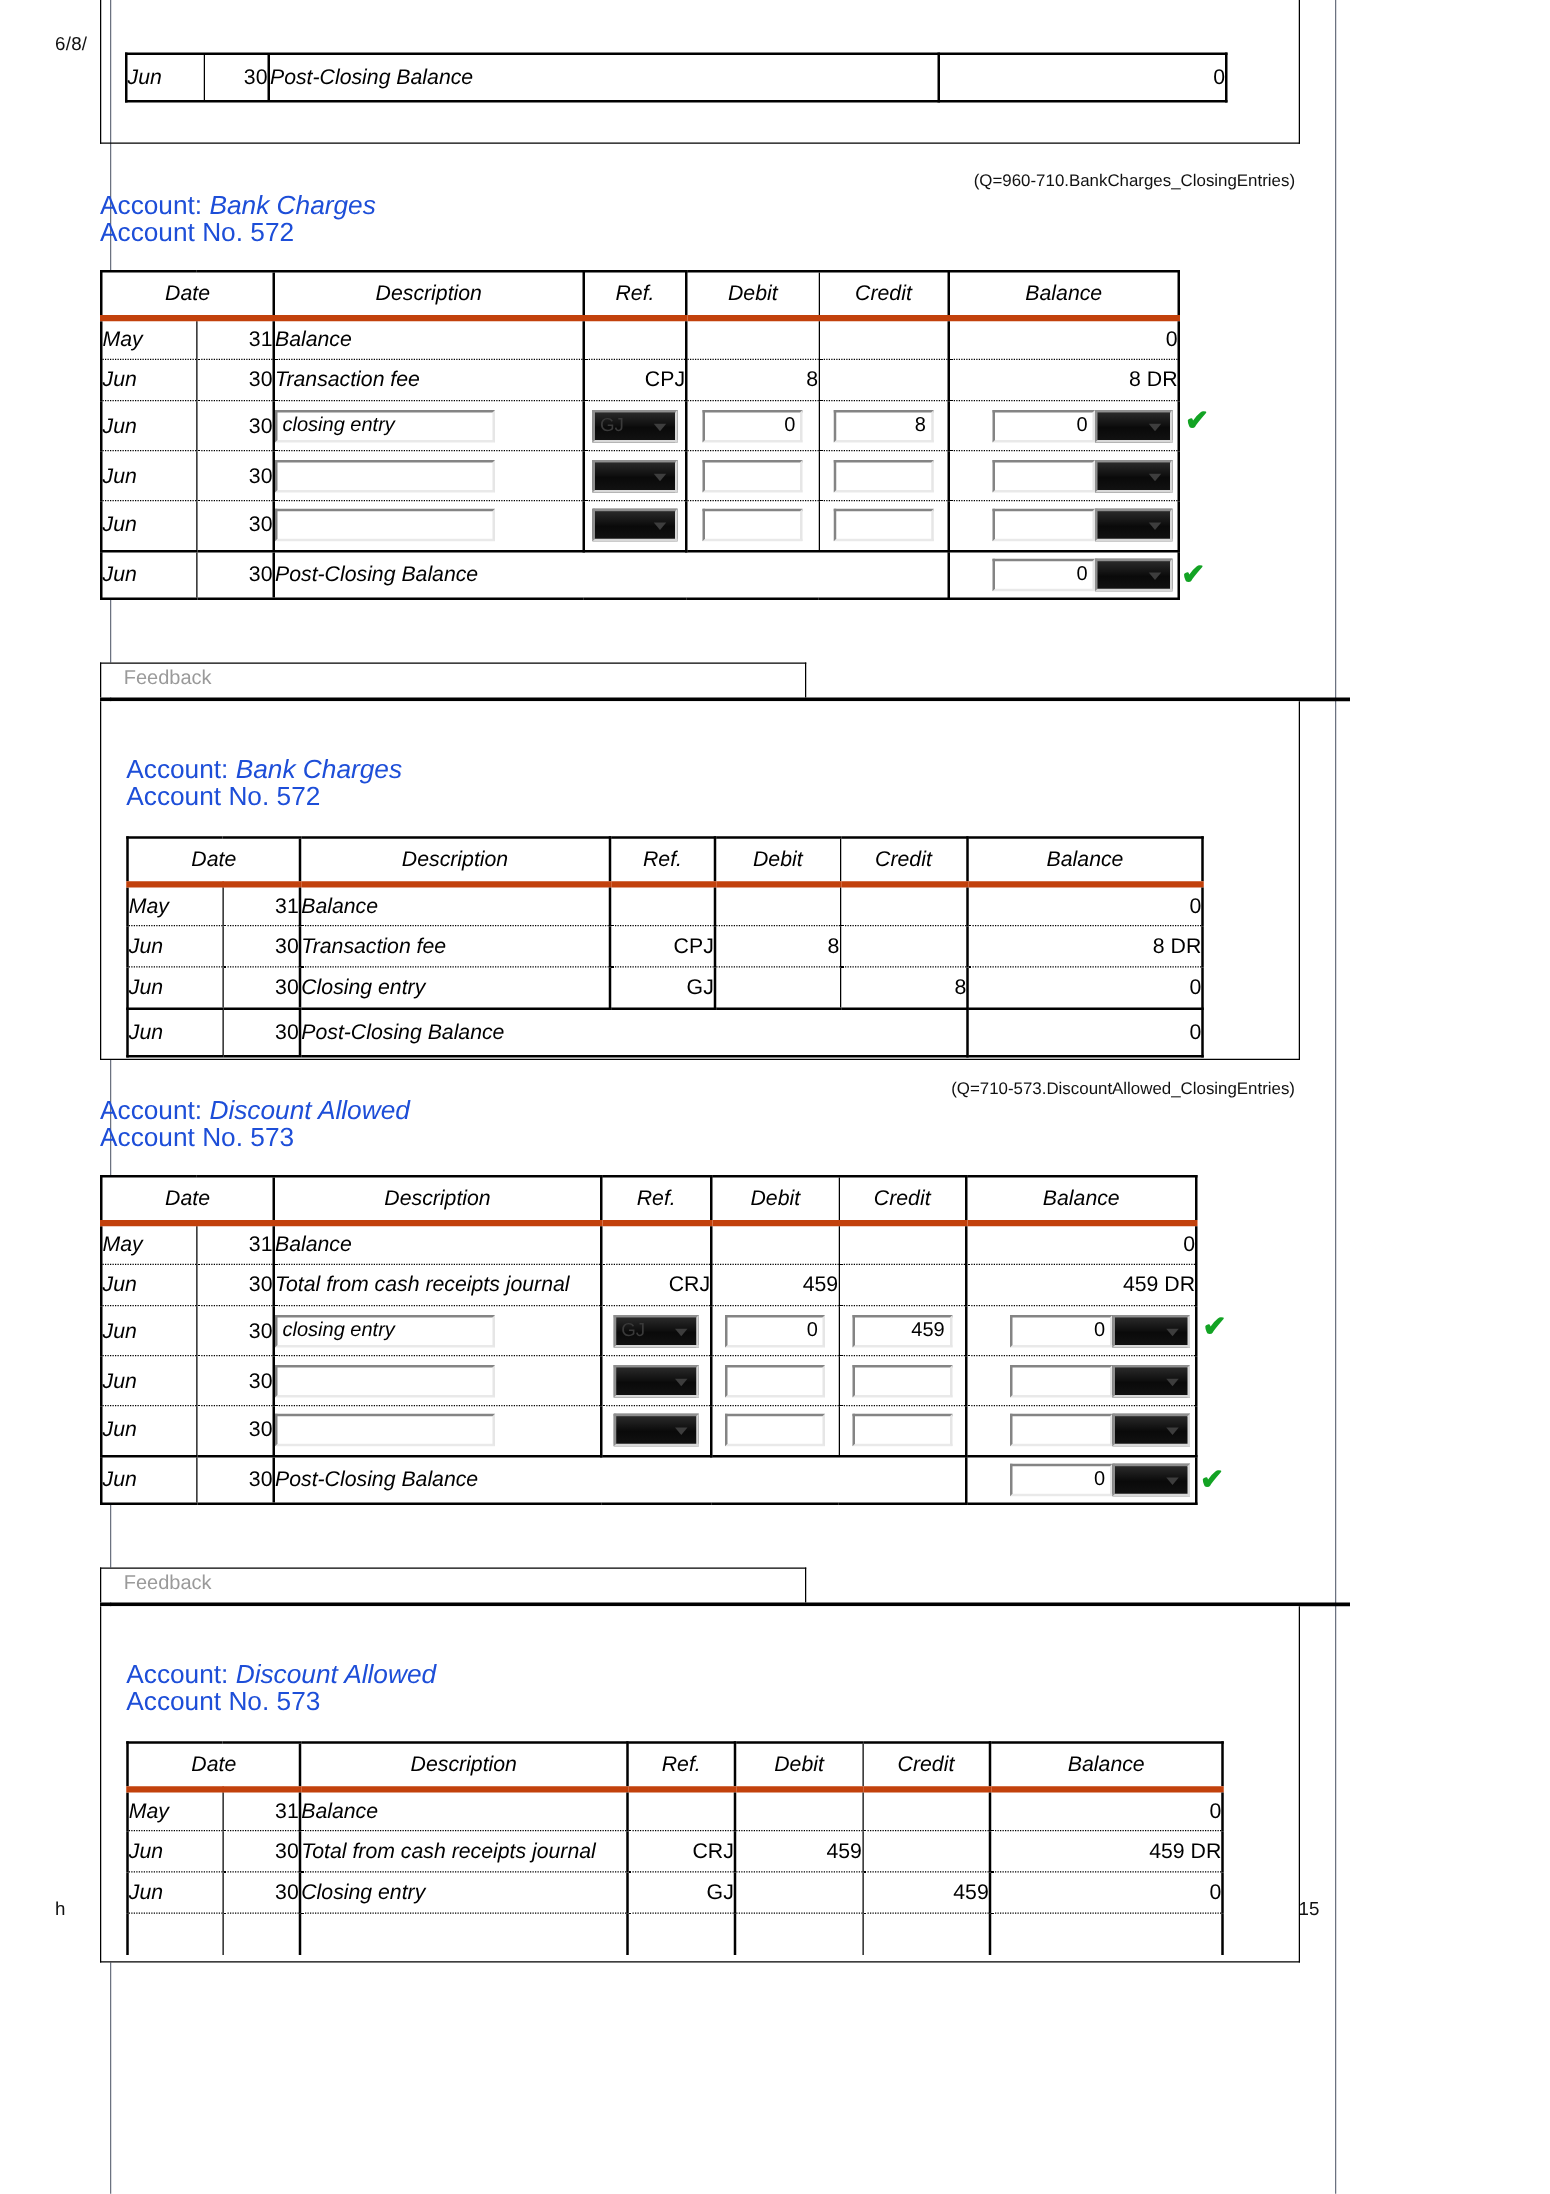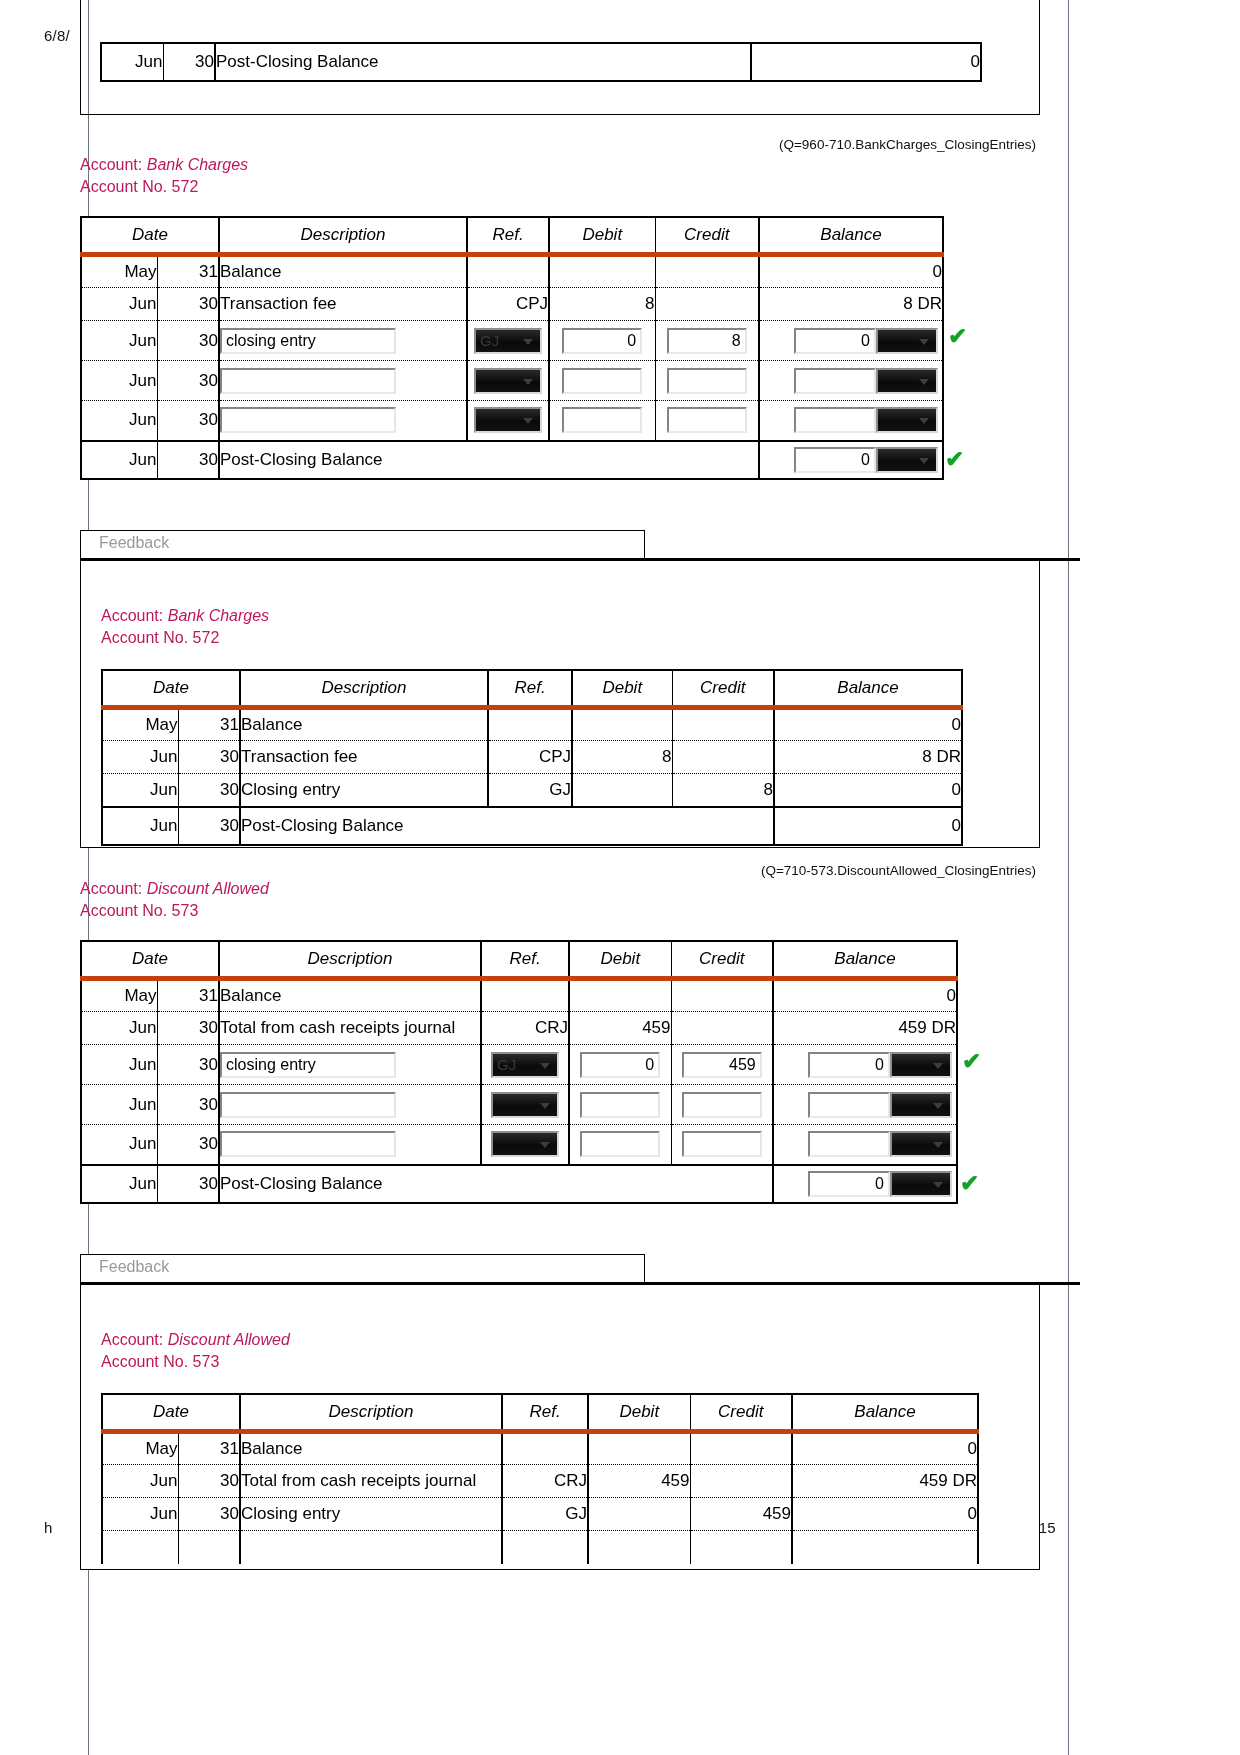--- a/index.html
+++ b/index.html
@@ -17,21 +17,21 @@
   .rule-left{position:absolute;left:88px;top:0;width:1px;height:1755px;background:#6b7280;}
   .rule-right{position:absolute;left:1068px;top:0;width:1px;height:1755px;background:#6b7280;}
 
   .print-header{position:absolute;left:44px;top:27px;font-size:15px;color:#111;letter-spacing:.2px;}
   .print-footer-left{position:absolute;left:44px;top:1519px;font-size:15px;color:#111;}
   .print-footer-right{position:absolute;left:1018px;top:1519px;font-size:15px;color:#111;}
 
   
   .block{position:absolute;}
   .qtag{position:absolute;font-size:13.5px;color:#111;text-align:right;}
-  .acct-line{font-size:16px;line-height:22px;color:#be185d;}
+  .acct-line{font-size:21px;line-height:22px;color:#1d4ed8;}
   .acct-line .ital{font-style:italic;}
 
   
   table.ledger{border-collapse:collapse;table-layout:fixed;background:#fff;}
   table.ledger td,table.ledger th{
     padding:0;margin:0;font-size:17px;color:#000;font-weight:normal;
     vertical-align:middle;
   }
   .hdr th{
     font-style:italic;color:#9a9a9a;text-align:center;font-size:16.5px;
@@ -40,23 +40,23 @@
 
   
   .bt2{border-top:2.5px solid #000;}
   .bb2{border-bottom:2.5px solid #000;}
   .bl2{border-left:2.5px solid #000;}
   .br2{border-right:2.5px solid #000;}
   .bb1{border-bottom:5px solid #c2410c;}
   .bl1{border-left:1px solid #000;}
   .bbd{border-bottom:1.5px dotted #000;}
 
-  .c-month{text-align:right;padding-right:9px;}
+  .c-month{text-align:left;padding-right:9px;font-style:italic;}
   .c-day{text-align:right;padding-right:9px;border-radius:13px;}
-  .c-desc{text-align:left;padding-left:7px;}
+  .c-desc{text-align:left;padding-left:7px;font-style:italic;}
   .c-ref{text-align:right;padding-right:9px;}
   .c-num{text-align:right;padding-right:9px;}
 
   .row-h{height:33px;}
   .row-in{height:40px;}
   .row-pcb{height:38px;}
 
   
   .tin{
     display:inline-block;

